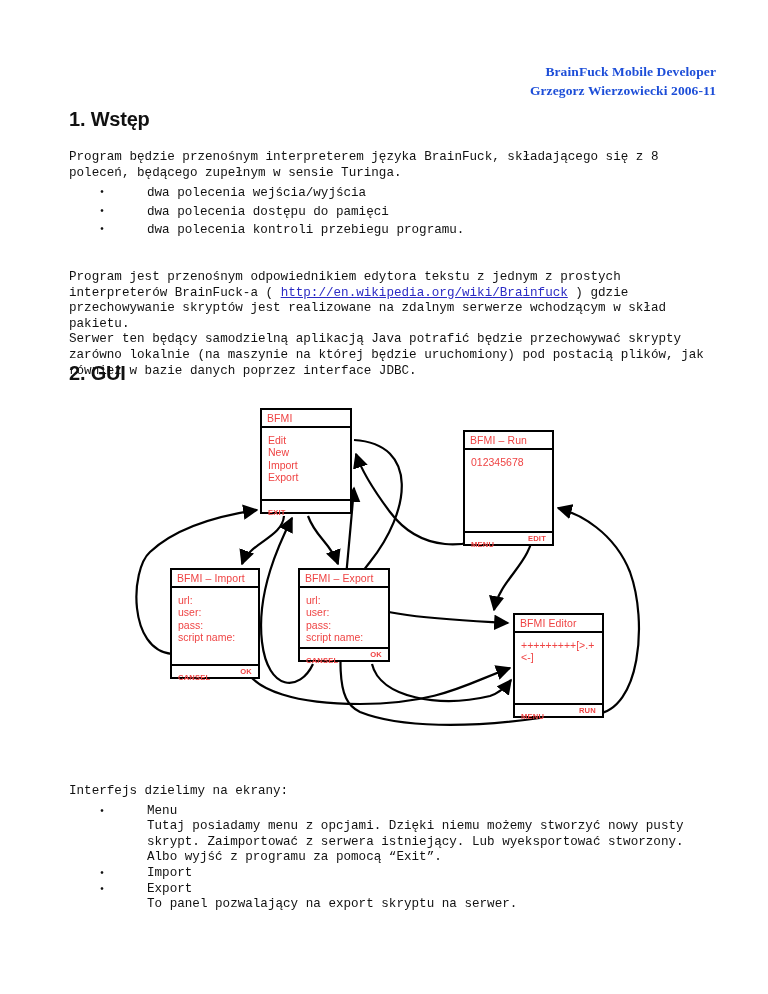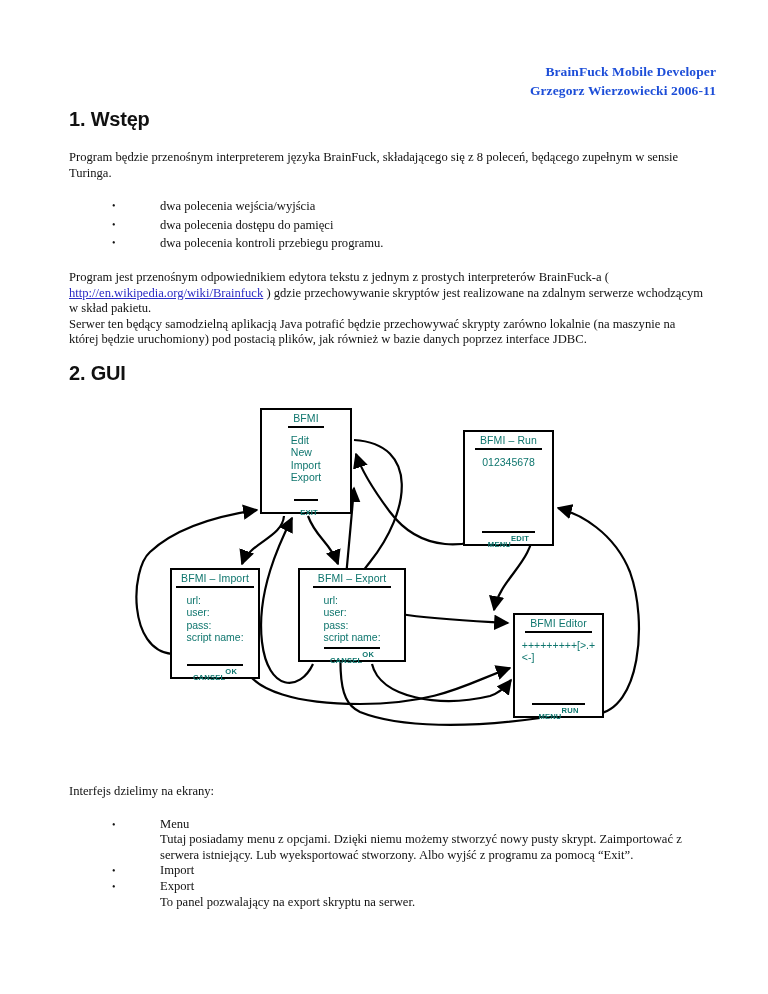--- a/index.html
+++ b/index.html
@@ -22,53 +22,52 @@
     position:absolute;left:69px;margin:0;
     font-family:"Liberation Sans",sans-serif;font-weight:bold;
     font-size:20px;letter-spacing:-0.2px;color:#111;
   }
   #sec1{top:108px;}
   #sec2{top:362px;}
 
   
   .body-txt{
     position:absolute;left:69px;width:637px;
-    font-family:Liberation Serif, serif;font-size:12.6px;
+    font-family:Liberation Mono, monospace;font-size:12.6px;
     line-height:15.6px;color:#111;text-align:left;
   }
   #para-intro{top:150px;}
   #para-link{top:270px;}
   #para-screens{top:784px;}
 
   a.ext-link{color:#2b2bc4;text-decoration:underline;}
 
-  ul.bul{margin:17px;padding:0;list-style:none;}
+  ul.bul{margin:4px;padding:0;list-style:none;}
   ul.bul > li{
     position:relative;padding-left:74px;margin:0 0 2px 0;
     line-height:16.6px;
   }
   ul.bul > li::before{
     content:"\2022";position:absolute;left:26px;top:-1px;
     font-size:10px;line-height:18px;color:#111;
   }
   ul.bul.tight > li{margin-bottom:0;line-height:15.6px;}
   .li-head{display:block;}
   .li-desc{display:block;}
 
   
   #diagram{position:absolute;left:0;top:392px;width:768px;height:350px;}
   #wires{position:absolute;left:0;top:0;width:768px;height:350px;}
 
   .screen{
     position:absolute;box-sizing:border-box;
     border:2.5px solid #000;background:#fff;
     display:flex;flex-direction:column;
-    font-family:"Liberation Sans",sans-serif;color:#0f766e;
+    font-family:"Liberation Sans",sans-serif;color:#ef4444;
     z-index:3;
-    align-items:center;
   }
   .screen .title{
     box-sizing:border-box;height:18px;flex:0 0 18px;
     border-bottom:2.5px solid #000;
     display:flex;align-items:center;padding:0 5px;
     font-size:10.5px;letter-spacing:.1px;white-space:nowrap;
   }
   .screen .content{
     flex:1 1 auto;padding:6px 6px 2px 6px;
     font-size:10.5px;line-height:12.4px;
@@ -82,21 +81,21 @@
     font-size:7.6px;font-weight:bold;letter-spacing:.2px;
   }
   .screen .softkeys .sk{flex:1 1 0;padding:11px 0 0 6px;}
   .screen .softkeys .sk.right{text-align:right;padding:0 6px 0 0;}
   .screen .softkeys .sk.only{flex:0 0 auto;padding-left:6px;}
 
   
   #scr-menu   {left:260px;top:16px; width:92px;height:106px;}
   #scr-run    {left:463px;top:38px; width:91px;height:116px;}
   #scr-import {left:170px;top:176px;width:90px;height:111px;}
-  #scr-export {left:298px;top:176px;width:108px;height:94px;}
+  #scr-export {left:298px;top:176px;width:92px;height:94px;}
   #scr-editor {left:513px;top:221px;width:91px;height:105px;}
 </style>
 </head>
 <body>
 
 <div class="page">
 
   <div class="doc-header">
     <div>BrainFuck Mobile Developer</div>
     <div>Grzegorz Wierzowiecki 2006-11</div>

